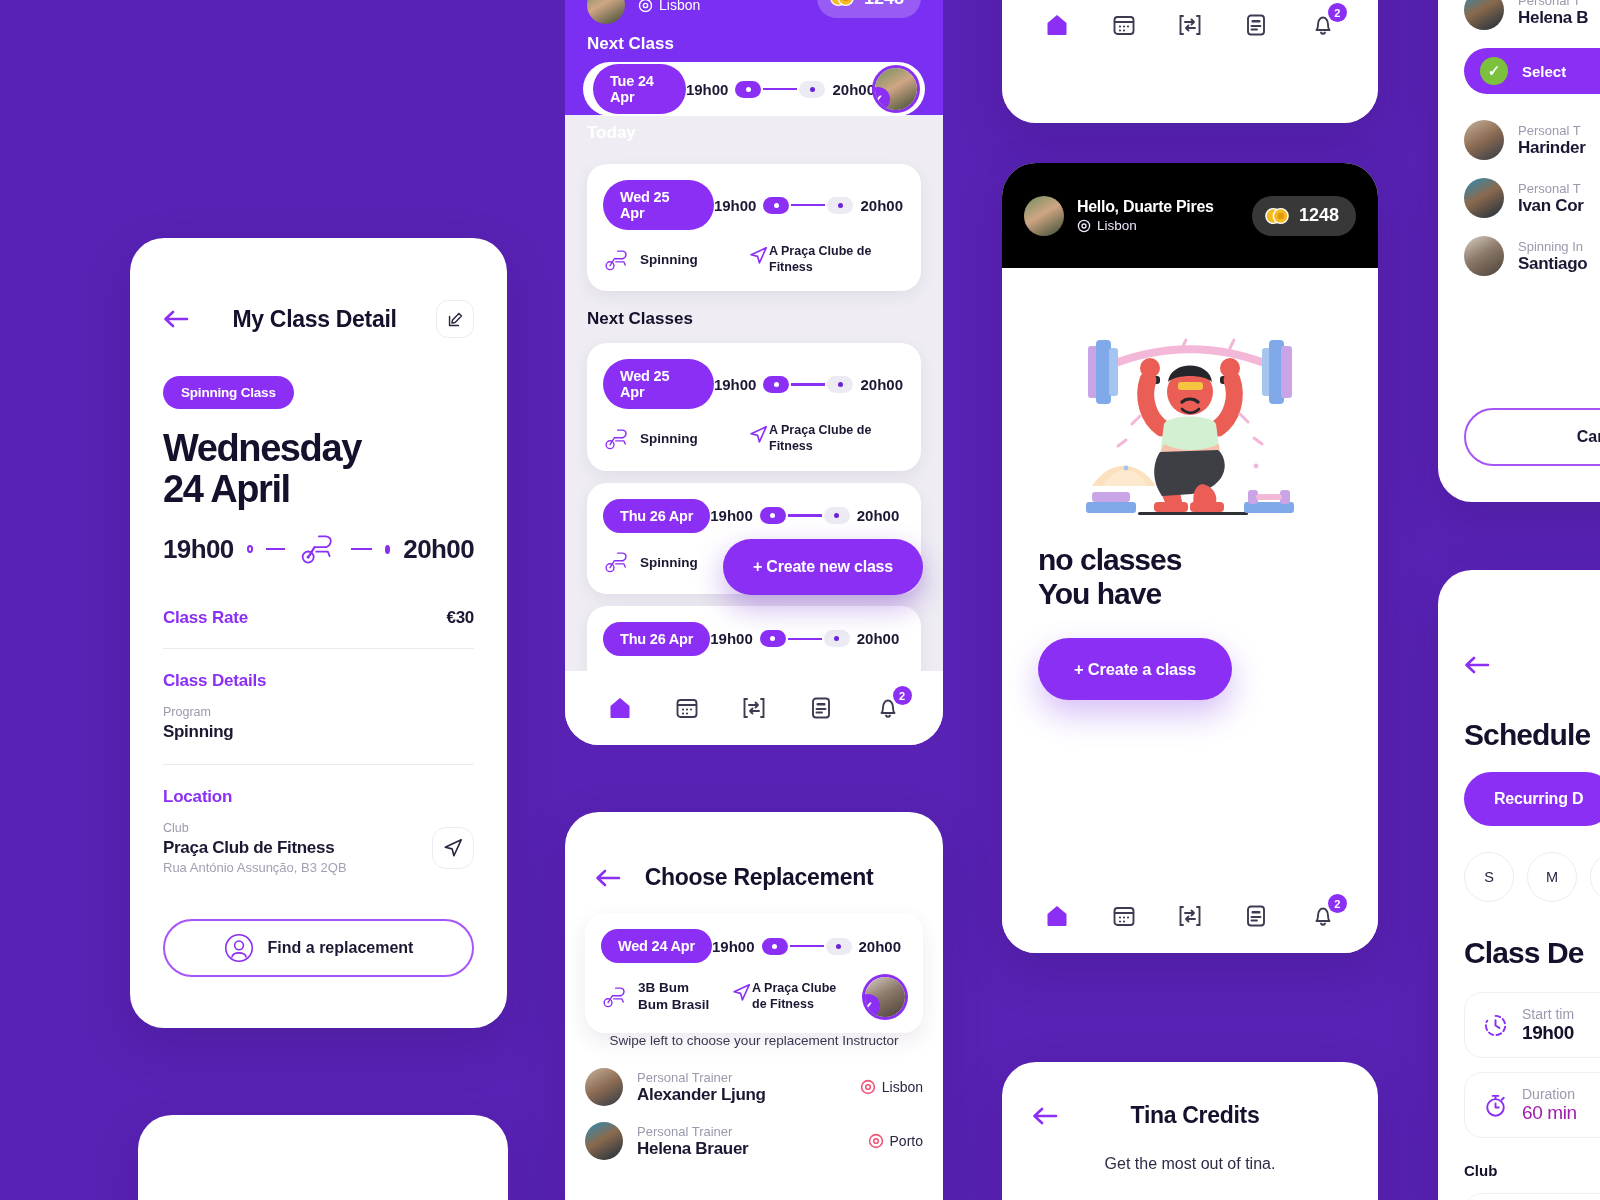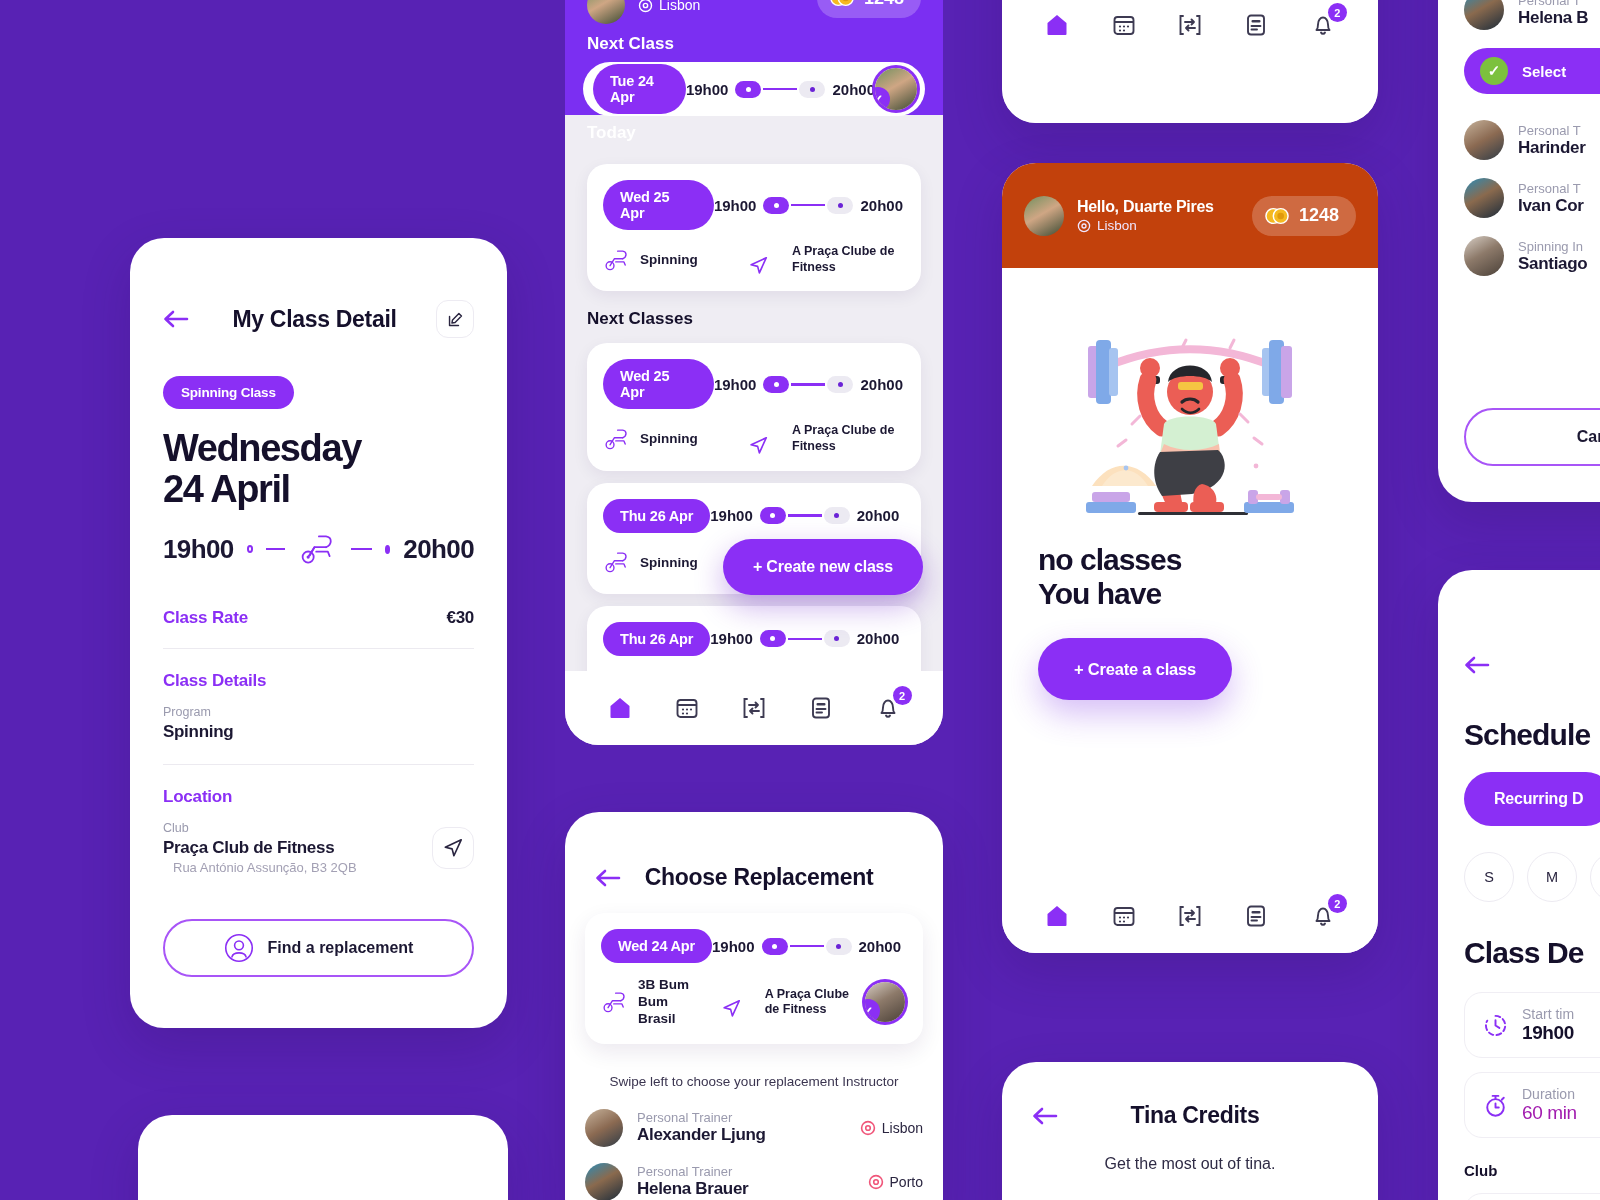--- a/index.html
+++ b/index.html
@@ -50,21 +50,21 @@
   .tl-end i { width: 5px; height: 5px; border-radius: 50%; background: #6b23d6; display: block; }
 
   
   .class-card {
     background: #fff; border-radius: 20px; padding: 16px 18px 16px 16px;
     box-shadow: 0 5px 16px rgba(40,10,80,.07);
   }
   .class-top { display: flex; align-items: center; }
   .class-bot { display: flex; align-items: center; margin-top: 14px; gap: 14px; }
   .class-bot .prog { display: flex; align-items: center; gap: 9px; width: 132px; }
-  .class-bot .loc  { display: flex; align-items: flex-end; gap: 24px; }
+  .class-bot .loc  { display: flex; align-items: flex-start; gap: 1px; }
   .prog-name { font-size: 13.5px; font-weight: 700; color: #1c1833; }
   .loc-name  { font-size: 12.5px; font-weight: 700; color: #1c1833; line-height: 1.25; }
 
   
   svg { display: block; }
 
   
   .nav {
     position: absolute; left: 0; right: 0; bottom: 0; height: 74px;
     background: #fff; display: flex; align-items: center; justify-content: space-around;
@@ -172,21 +172,21 @@
       </div>
 
       <div class="divider" style="margin-top:22px;"></div>
 
       <div class="sec-label" style="margin-top:22px;">Location</div>
 
       <div style="display:flex;align-items:center;justify-content:space-between;margin-top:14px;">
         <div>
           <div class="mini-label">Club</div>
           <div class="val-bold" style="margin-top:3px;">Praça Club de Fitness</div>
-          <div style="font-size:13px;color:#a3a0b4;margin-top:2px;margin-left:10px;">Rua António Assunção, B3 2QB</div>
+          <div style="font-size:13px;color:#a3a0b4;margin-top:2px;">Rua António Assunção, B3 2QB</div>
         </div>
         <div style="width:42px;height:42px;border-radius:14px;border:1.5px solid #edebf2;display:flex;align-items:center;justify-content:center;flex:none;">
           <span>
             <svg width="20" height="20" viewBox="0 0 22 22">
                 <path d="M20 2 L2.5 10.2 L10 12 L12 19.5 Z" stroke="#2a2540" stroke-width="1.8" fill="none" stroke-linejoin="round"></path>
               </svg>
           </span>
         </div>
       </div>
 
@@ -500,21 +500,21 @@
                 </svg>
             </span>
             <span class="loc-name" style="max-width:100px;display:block;">A Praça Clube de Fitness</span>
           </div>
           <div class="av av-d av-ring" style="width:40px;height:40px;margin-left:auto;position:relative;">
             <div class="check-badge" style="left:-9px;bottom:-1px;width:24px;height:24px;">✓</div>
           </div>
         </div>
       </div>
 
-      <div style="text-align:center;margin-top:30px;font-size:13.5px;color:#3b3550;">Swipe left to choose your replacement Instructor</div>
+      <div style="text-align:center;font-size:13.5px;color:#3b3550;">Swipe left to choose your replacement Instructor</div>
 
       <div id="trainer-list" style="margin-top:20px;display:flex;flex-direction:column;gap:16px;">
           <div class="tr-row">
             <div class="av av-b" style="width:38px;height:38px;"></div>
             <div style="flex:1;">
               <div class="tr-role">Personal Trainer</div>
               <div class="tr-name">Alexander Ljung</div>
             </div>
             <div class="tr-city"><span>
                 <svg width="16" height="16" viewBox="0 0 16 16">
@@ -581,21 +581,21 @@
               <path d="M11 20.5 A2.2 2.2 0 0 0 15 20.5" stroke="#3d3a52" stroke-width="1.9" fill="none" stroke-linecap="round"></path>
             </svg>
           <div class="badge">2</div>
         </div>
       </div>
     </div>
   </div>
 
   <div class="card shadow" style="left:1002px; top:163px; width:376px; height:790px;">
 
-    <div style="background:#c2410c;height:105px;display:flex;align-items:center;justify-content:space-between;padding:0 22px;">
+    <div style="background:#000000;height:105px;display:flex;align-items:center;justify-content:space-between;padding:0 22px;">
       <div style="display:flex;align-items:center;gap:13px;">
         <div class="av av-a" style="width:40px;height:40px;"></div>
         <div>
           <div style="color:#fff;font-size:16px;font-weight:700;letter-spacing:-.3px;">Hello, Duarte Pires</div>
           <div class="tr-city" style="color:#f0e6ff;font-size:13.5px;margin-top:2px;">
             <span>
               <svg width="14" height="14" viewBox="0 0 16 16">
                   <circle cx="8" cy="8" r="6.4" stroke="#f0e6ff" stroke-width="1.5" fill="none"></circle>
                   <circle cx="8" cy="8" r="2.3" stroke="#f0e6ff" stroke-width="1.5" fill="none"></circle>
                 </svg>

